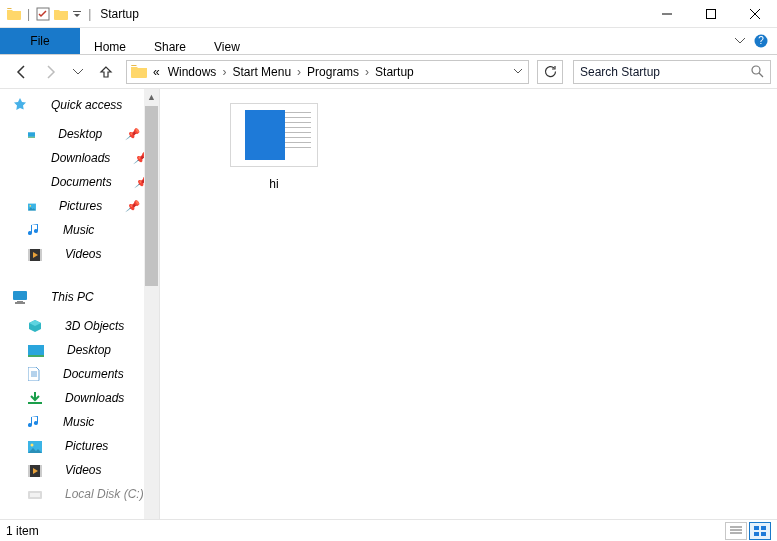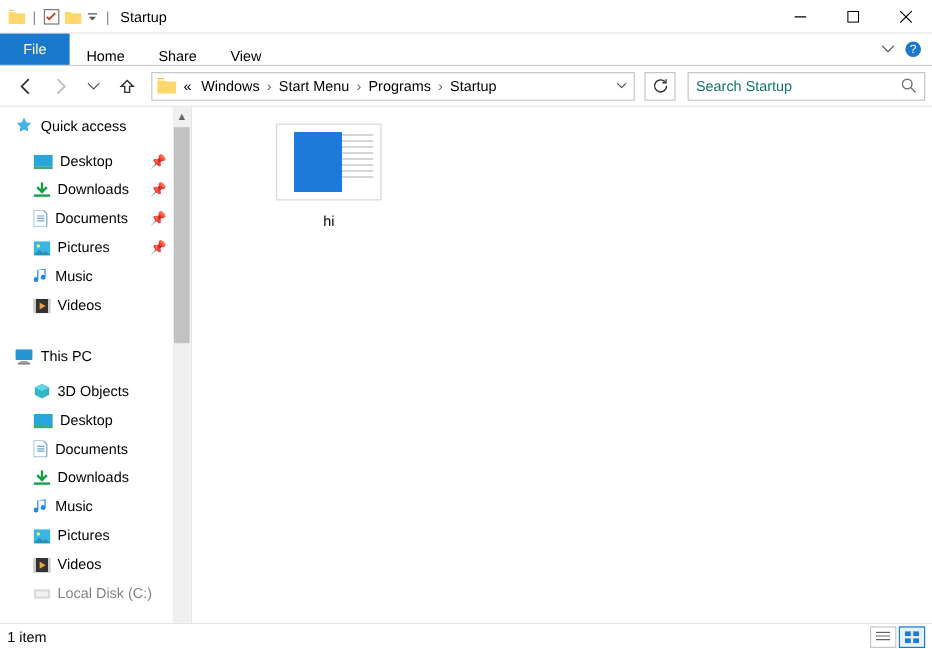--- a/index.html
+++ b/index.html
@@ -9,46 +9,46 @@
 .titlebar { height: 28px; display: flex; align-items: center; background: #fff; border-bottom: 1px solid #e5e5e5; }
 .titlebar .qa-icons { display: flex; align-items: center; gap: 2px; padding-left: 6px; }
 .titlebar .qa-icons .folder-mini { width: 16px; height: 16px; display:flex; align-items:center; justify-content:center; }
 .titlebar .qa-icons .sep { color: #888; padding: 0 3px; }
 .titlebar .title { padding-left: 6px; font-size: 12px; }
 .titlebar .win-controls { margin-left: auto; display: flex; }
 .titlebar .win-controls div { width: 44px; height: 28px; display: flex; align-items: center; justify-content: center; }
 
 
 .ribbon { height: 27px; display: flex; align-items: stretch; border-bottom: 1px solid #d0d0d0; }
-.ribbon .file-tab { background: #1979ca; color: #fef9c3; width: 58px; display: flex; align-items: center; justify-content: center; font-size: 12px; }
+.ribbon .file-tab { background: #1979ca; color: #000000; width: 80px; display: flex; align-items: center; justify-content: center; font-size: 12px; }
 .ribbon .tab { padding: 0 14px; display: flex; align-items: center; font-size: 12px; margin-top: 12px; }
 .ribbon .spacer { flex: 1; }
 .ribbon .help-icon { width: 26px; display: flex; align-items: center; justify-content: center; padding-right: 6px; }
 .ribbon .dd { padding-right: 6px; display:flex; align-items:center; color:#555; }
 
 
 .navbar { height: 34px; display: flex; align-items: center; padding: 0 6px 0 10px; gap: 4px; border-bottom: 1px solid #e5e5e5; }
 .navbar .nav-btn { width: 24px; height: 24px; display: flex; align-items: center; justify-content: center; color: #333; }
 .navbar .nav-btn.disabled { color: #bdbdbd; }
 .addressbar { flex: 1; height: 24px; border: 1px solid #c7c7c7; display: flex; align-items: center; padding: 0 2px; margin: 0 4px; }
 .addressbar .folder-icon { width: 20px; height: 20px; display:flex; align-items:center; justify-content:center; }
 .addressbar .crumb { padding: 0 4px; font-size: 12px; display:flex; align-items:center; }
 .addressbar .crumb-sep { color: #666; padding: 0 2px; }
 .addressbar .addr-dd { margin-left: auto; padding: 0 4px; color:#555; }
 .refresh-btn { width: 26px; height: 24px; border: 1px solid #c7c7c7; display:flex; align-items:center; justify-content:center; margin-right: 6px; }
-.searchbox { width: 198px; height: 24px; border: 1px solid #c7c7c7; display:flex; align-items:center; padding: 0 6px; color:#0f766e; }
+.searchbox { width: 198px; height: 24px; border: 1px solid #c7c7c7; display:flex; align-items:center; padding: 0 6px; color:#0f172a; }
 .searchbox .si { margin-left:auto; }
 
 
 .body-area { display: flex; height: calc(541px - 28px - 27px - 34px - 22px); }
 .treeview { width: 160px; border-right: 1px solid #e5e5e5; overflow: hidden; position:relative; padding-top: 4px; }
 .tree-scroll { position:absolute; right:0; top:0; bottom:0; width:15px; background:#f0f0f0; display:flex; flex-direction:column; }
 .tree-scroll .arrow { height:16px; display:flex; align-items:center; justify-content:center; color:#666; font-size:9px; }
 .tree-scroll .thumb { width:13px; margin:1px auto 0; height:180px; background:#c2c2c2; border-radius:0; }
-.tree-item { display:flex; align-items:center; height:24px; padding-left: 12px; gap:6px; font-size:12px; }
+.tree-item { display:flex; align-items:center; height:24px; padding-left: 12px; gap:23px; font-size:12px;font-style:italic; }
 .tree-item.child { padding-left: 28px; align-items: flex-end; }
 .tree-item .pin { margin-left:auto; margin-right:20px; color:#8b8b8b; font-size:11px; }
 .tree-spacer { height: 12px; }
 
 .content { flex:1; padding: 14px 0 0 16px; display:flex; align-items:flex-start;margin-left:48px; }
 .file-item { width: 100px; text-align:center; }
 .file-item .thumb { width: 88px; height: 64px; background:#fff; border:1px solid #d7d7d7; margin: 0 auto 10px; position:relative; padding:4px; }
 .file-item .thumb .page { position:absolute; left:14px; top:6px; width:40px; height:50px; background:#1e7ad8; }
 .file-item .thumb .lines { position:absolute; right:6px; top:8px; width:26px; }
 .file-item .thumb .lines div { height:1px; background:#bbb; margin-bottom:4px; }

